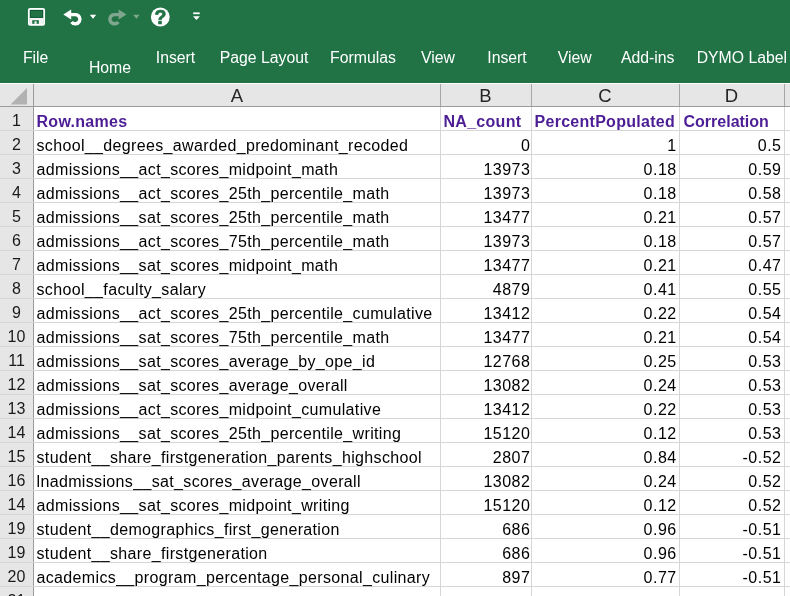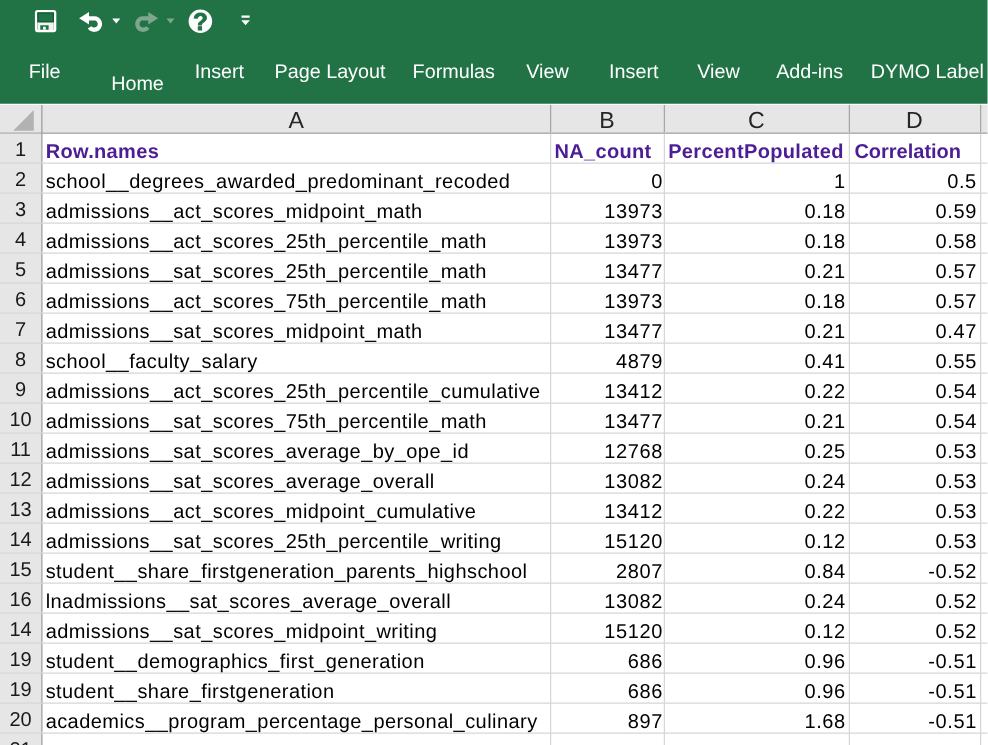--- a/index.html
+++ b/index.html
@@ -176,14 +176,14 @@
 <div class="ca" style="top:517.5px">student__demographics_first_generation</div>
 <div class="num" style="left:441px;top:517.5px;width:89.4px">686</div>
 <div class="num" style="left:532px;top:517.5px;width:144.7px">0.96</div>
 <div class="num" style="left:680px;top:517.5px;width:101.5px">-0.51</div>
 <div class="ca" style="top:541.5px">student__share_firstgeneration</div>
 <div class="num" style="left:441px;top:541.5px;width:89.4px">686</div>
 <div class="num" style="left:532px;top:541.5px;width:144.7px">0.96</div>
 <div class="num" style="left:680px;top:541.5px;width:101.5px">-0.51</div>
 <div class="ca" style="top:565.5px">academics__program_percentage_personal_culinary</div>
 <div class="num" style="left:441px;top:565.5px;width:89.4px">897</div>
-<div class="num" style="left:532px;top:565.5px;width:144.7px">1.68</div>
+<div class="num" style="left:532px;top:565.5px;width:144.7px">0.77</div>
 <div class="num" style="left:680px;top:565.5px;width:101.5px">-0.51</div>
 
 </body></html>

